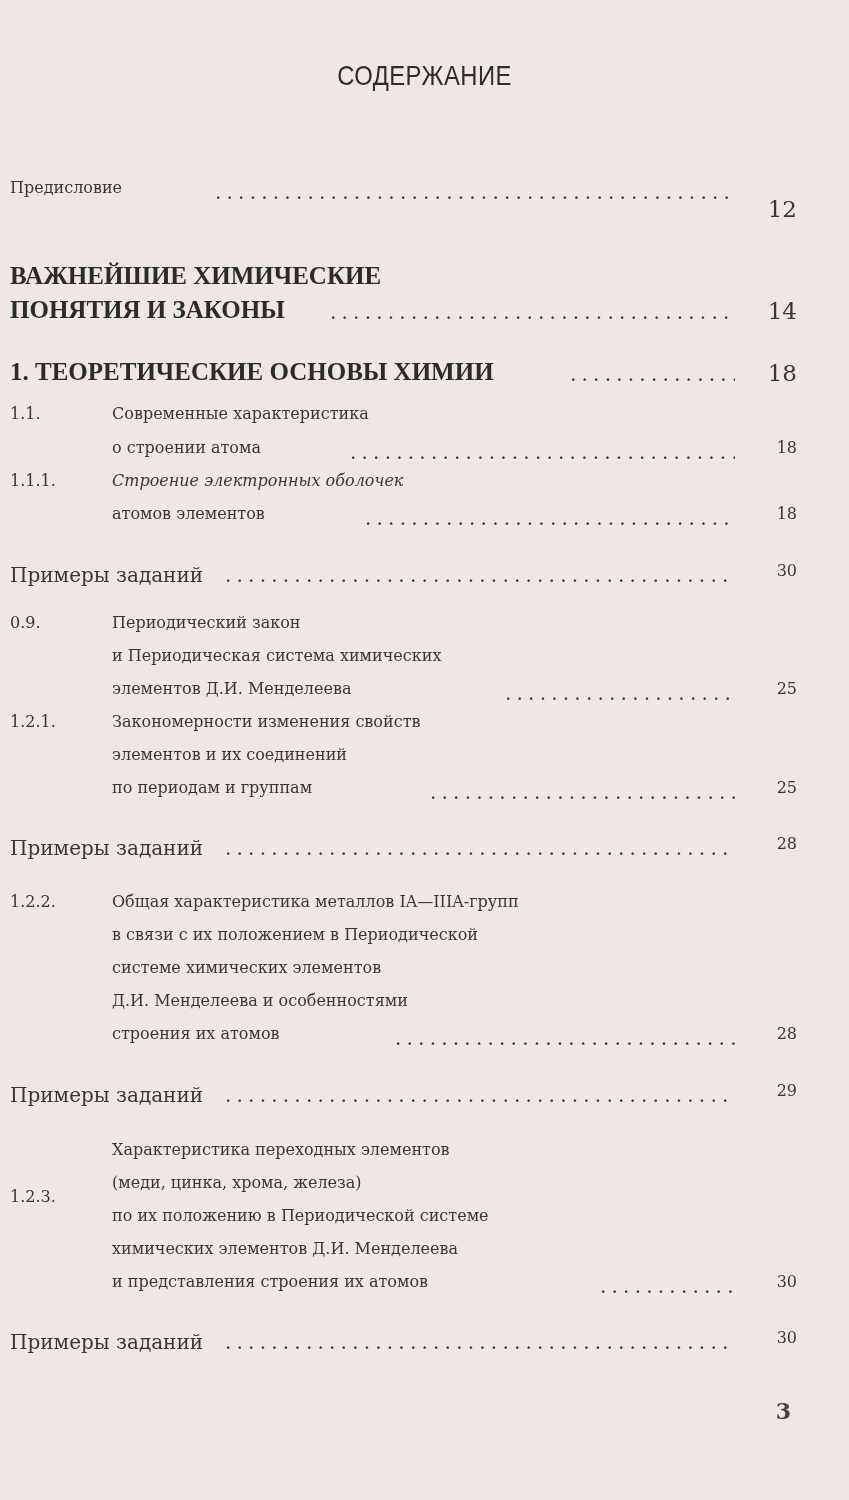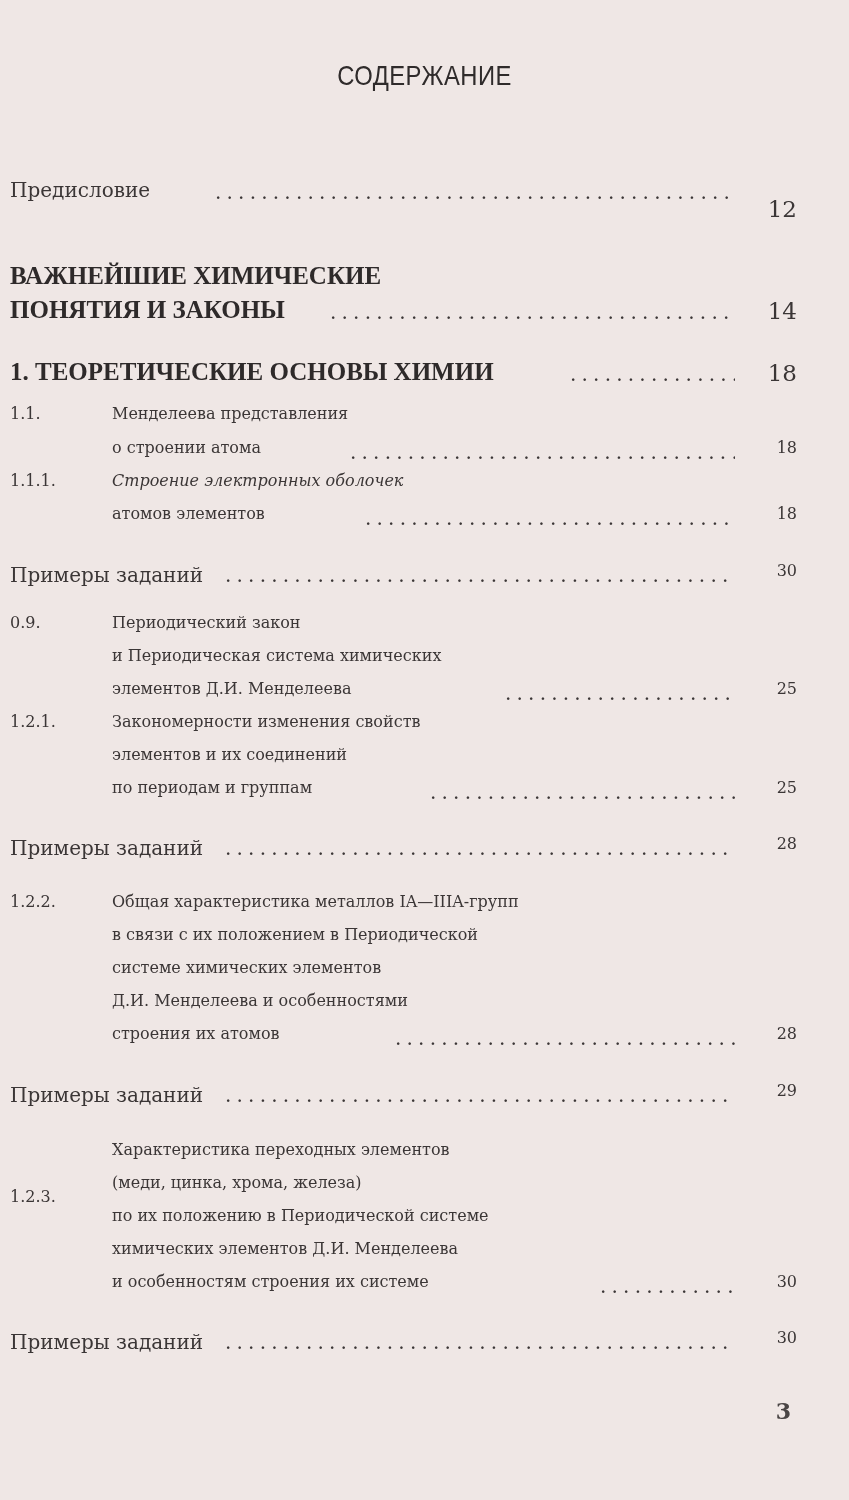--- a/index.html
+++ b/index.html
@@ -65,21 +65,21 @@
   .row span { position: absolute; white-space: nowrap; }
 </style>
 </head>
 <body>
 
 <div class="page">
 
   <div class="toc-title">СОДЕРЖАНИЕ</div>
 
   <div class="row" style="top:178px;">
-    <span style="left:10px; font-size:20px;">Предисловие</span>
+    <span style="left:10px; font-size:16px;">Предисловие</span>
     <span class="dots" style="left:215px; width:515px; top:2px;">................................................................................................</span>
     <span style="right:52px; font-size:23px;margin-top:18px;">12</span>
   </div>
 
   <div class="row" style="top:262px;">
     <span class="bold" style="left:10px;">ВАЖНЕЙШИЕ ХИМИЧЕСКИЕ</span>
   </div>
   <div class="row" style="top:296px;">
     <span class="bold" style="left:10px;">ПОНЯТИЯ И ЗАКОНЫ</span>
     <span class="dots" style="left:330px; width:400px; top:4px;">................................................................................................</span>
@@ -87,21 +87,21 @@
   </div>
 
   <div class="row" style="top:358px;">
     <span class="bold" style="left:10px;">1. ТЕОРЕТИЧЕСКИЕ ОСНОВЫ ХИМИИ</span>
     <span class="dots" style="left:570px; width:165px; top:4px;">................................................................................................</span>
     <span style="right:52px; font-size:23px; top:2px;">18</span>
   </div>
 
   <div class="row" style="top:404px;">
     <span style="left:10px;">1.1.</span>
-    <span style="left:112px;">Менделеева представления</span>
+    <span style="left:112px;">Современные характеристика</span>
   </div>
   <div class="row" style="top:438px;">
     <span style="left:112px;">о строении атома</span>
     <span class="dots" style="left:350px; width:385px; top:2px;">................................................................................................</span>
     <span style="right:52px;">18</span>
   </div>
 
   <div class="row" style="top:471px;">
     <span style="left:10px;">1.1.1.</span>
     <span style="left:112px;font-style:italic;">Строение электронных оболочек</span>
@@ -182,21 +182,21 @@
   <div class="row" style="top:1173px;">
     <span style="left:112px;">(меди, цинка, хрома, железа)</span>
   </div>
   <div class="row" style="top:1206px;">
     <span style="left:112px;">по их положению в Периодической системе</span>
   </div>
   <div class="row" style="top:1239px;">
     <span style="left:112px;">химических элементов Д.И. Менделеева</span>
   </div>
   <div class="row" style="top:1272px;">
-    <span style="left:112px;">и особенностям строения их системе</span>
+    <span style="left:112px;">и представления строения их атомов</span>
     <span class="dots" style="left:600px; width:135px; top:2px;">................................................................................................</span>
     <span style="right:52px;">30</span>
   </div>
 
   <div class="row" style="top:1328px;">
     <span class="small" style="left:10px; top:2px;">Примеры заданий</span>
     <span class="dots" style="left:225px; width:510px; top:2px;">................................................................................................</span>
     <span style="right:52px;">30</span>
   </div>
 

